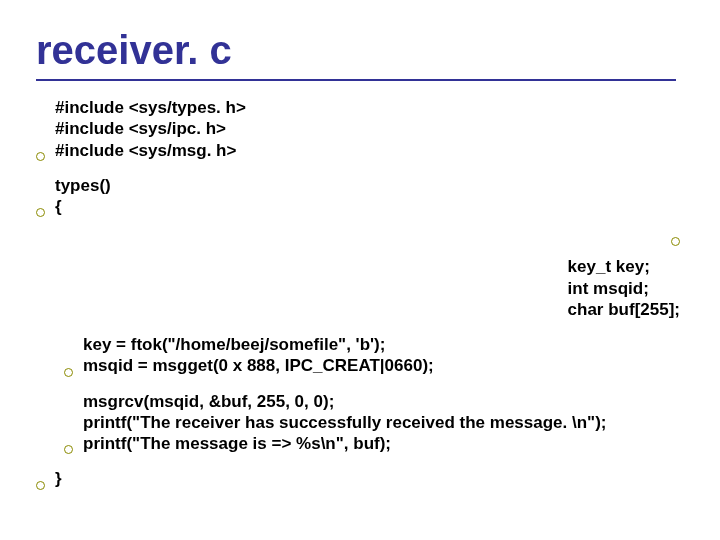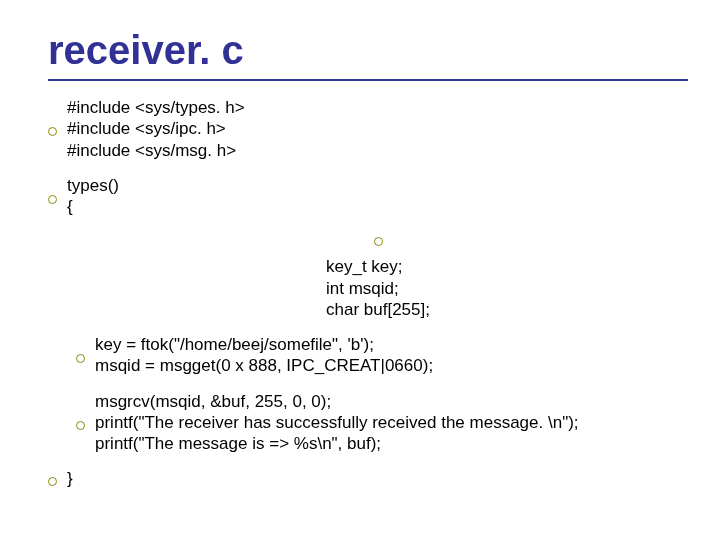--- a/index.html
+++ b/index.html
@@ -9,21 +9,21 @@
     height: 540px;
     background: #ffffff;
     font-family: Arial, Helvetica, sans-serif;
     color: #000000;
     overflow: hidden;
   }
   .slide {
     box-sizing: border-box;
     width: 720px;
     height: 540px;
-    padding: 28px 40px 20px 48px;
+    padding: 28px 40px 20px 36px;
   }
   .title {
     font-size: 40px;
     font-weight: 700;
     color: #323296;
     margin: 0 0 6px 0;
     letter-spacing: 0px;
   }
   .rule {
     border: none;
@@ -34,23 +34,24 @@
   .code-block {
     font-family: Arial, Helvetica, sans-serif;
     font-size: 17px;
     line-height: 1.25;
     white-space: pre;
     color: #000000;
     padding-left: 16px;
   }
   .bullet-row {
     display: flex;
-    align-items: center;
+    align-items: flex-end;
     gap: 10px;
     margin-bottom: 14px;
+    font-weight: bold;
   }
   .bullet-dot {
     width: 7px;
     height: 7px;
     border: 1.5px solid #8a8a00;
     border-radius: 50%;
     margin-top: 6px;
     flex: 0 0 auto;
     background: #ffffff;
   }

